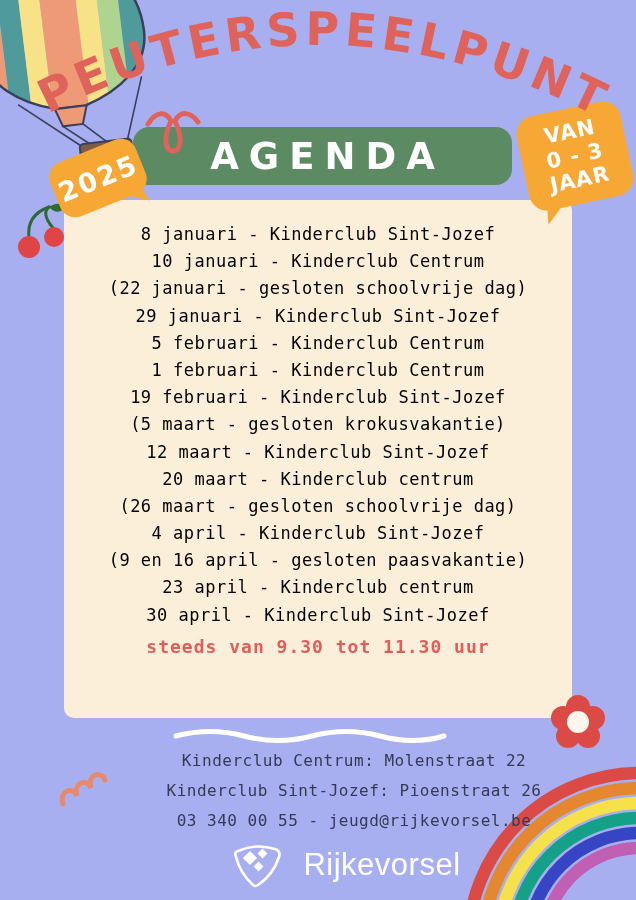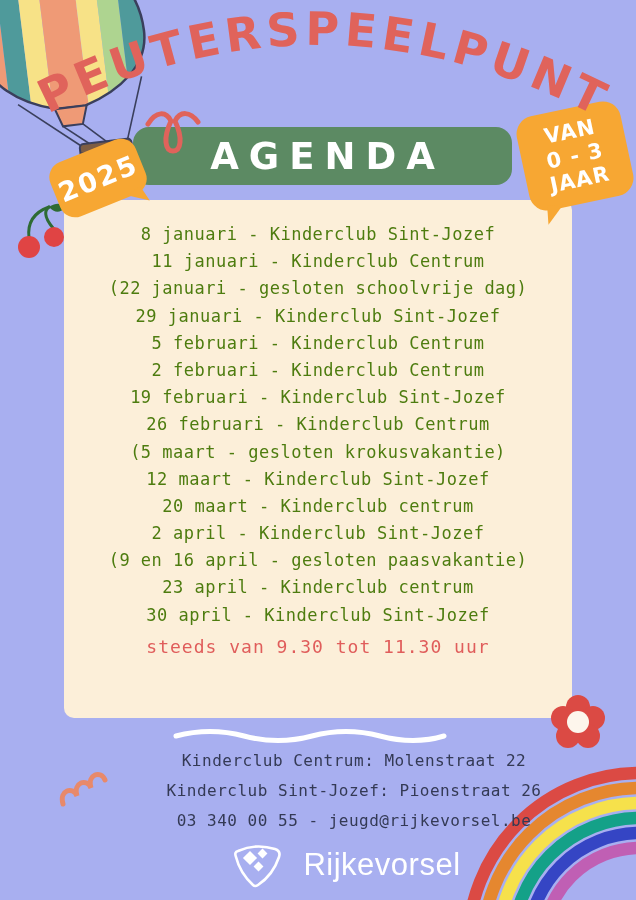--- a/index.html
+++ b/index.html
@@ -11,23 +11,23 @@
   .title-svg{position:absolute;left:0;top:0;z-index:5;}
 
   
   .banner{position:absolute;left:133px;top:127px;width:379px;height:58px;background:#5c8a63;
           border-radius:16px;z-index:3;display:flex;align-items:center;justify-content:center;}
   .banner span{color:#fff;font-weight:bold;font-size:37px;letter-spacing:10px;padding-left:10px;}
 
   
   .panel{position:absolute;left:64px;top:200px;width:508px;height:518px;background:#fcefd9;
          border-radius:10px;z-index:2;box-sizing:border-box;padding-top:21px;}
-  .agenda-line{height:27.2px;line-height:27.2px;text-align:center;color:#4d7c0f;
+  .agenda-line{height:27.2px;line-height:27.2px;text-align:center;color:#000000;
                font-family:"DejaVu Sans Mono",monospace;font-size:17px;letter-spacing:0.5px;}
-  .time-note{margin-top:7px;text-align:center;color:#e05d5b;font-weight:normal;
+  .time-note{margin-top:7px;text-align:center;color:#e05d5b;font-weight:bold;
              font-family:"DejaVu Sans Mono",monospace;font-size:18px;letter-spacing:1px;}
 
   
   .bubble{position:absolute;background:#f7a733;z-index:4;display:flex;flex-direction:column;
           align-items:center;justify-content:center;color:#fff;font-weight:bold;}
   .bubble-2025{left:52px;top:149px;width:92px;height:58px;border-radius:16px;transform:rotate(-22deg);}
   .bubble-2025 .b-line{font-size:27px;letter-spacing:2px;}
   .bubble-2025:after{content:"";position:absolute;right:8px;bottom:-13px;width:0;height:0;
           border-top:17px solid #f7a733;border-left:16px solid transparent;transform:rotate(-12deg);}
   .bubble-van{left:522px;top:108px;width:106px;height:96px;border-radius:18px;transform:rotate(-12deg);}
@@ -109,42 +109,42 @@
 
   <div class="banner">
     <span>AGENDA</span>
   </div>
 
   <div class="panel">
     <div class="agenda-list">
 
         <div class="agenda-line">8 januari - Kinderclub Sint-Jozef</div>
 
-        <div class="agenda-line">11 januari - Kinderclub Centrum</div>
+        <div class="agenda-line">10 januari - Kinderclub Centrum</div>
 
         <div class="agenda-line">(22 januari - gesloten schoolvrije dag)</div>
 
         <div class="agenda-line">29 januari - Kinderclub Sint-Jozef</div>
 
         <div class="agenda-line">5 februari - Kinderclub Centrum</div>
 
-        <div class="agenda-line">2 februari - Kinderclub Centrum</div>
+        <div class="agenda-line">1 februari - Kinderclub Centrum</div>
 
         <div class="agenda-line">19 februari - Kinderclub Sint-Jozef</div>
 
-        <div class="agenda-line">26 februari - Kinderclub Centrum</div>
 
         <div class="agenda-line">(5 maart - gesloten krokusvakantie)</div>
 
         <div class="agenda-line">12 maart - Kinderclub Sint-Jozef</div>
 
         <div class="agenda-line">20 maart - Kinderclub centrum</div>
 
-
-        <div class="agenda-line">2 april - Kinderclub Sint-Jozef</div>
+        <div class="agenda-line">(26 maart - gesloten schoolvrije dag)</div>
+
+        <div class="agenda-line">4 april - Kinderclub Sint-Jozef</div>
 
         <div class="agenda-line">(9 en 16 april - gesloten paasvakantie)</div>
 
         <div class="agenda-line">23 april - Kinderclub centrum</div>
 
         <div class="agenda-line">30 april - Kinderclub Sint-Jozef</div>
 
       </div>
     <div class="time-note">steeds van 9.30 tot 11.30 uur</div>
   </div>

